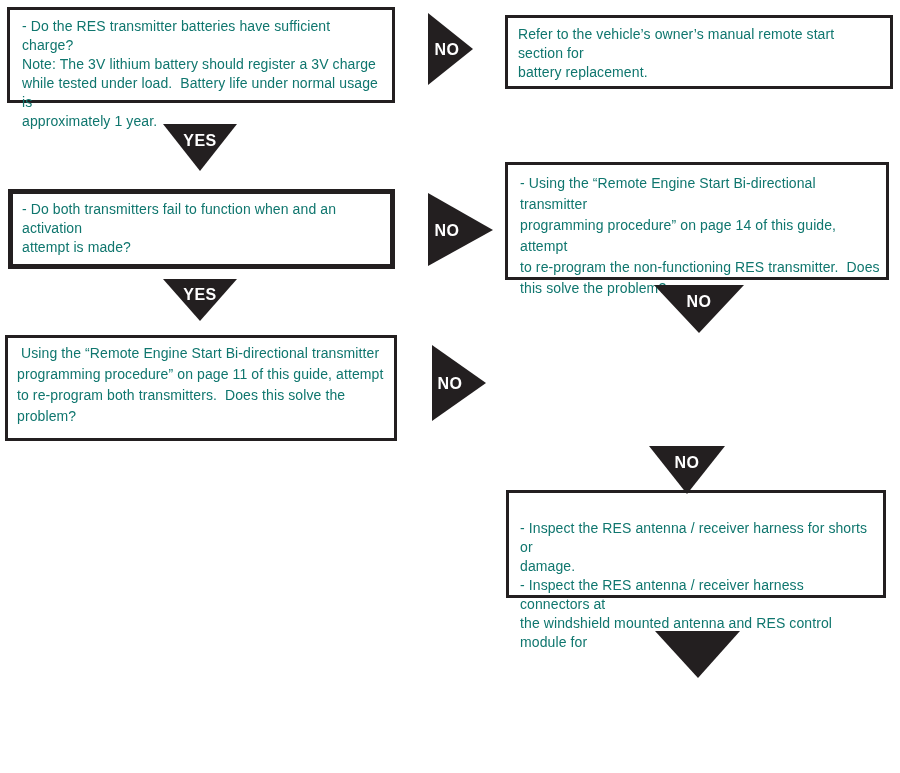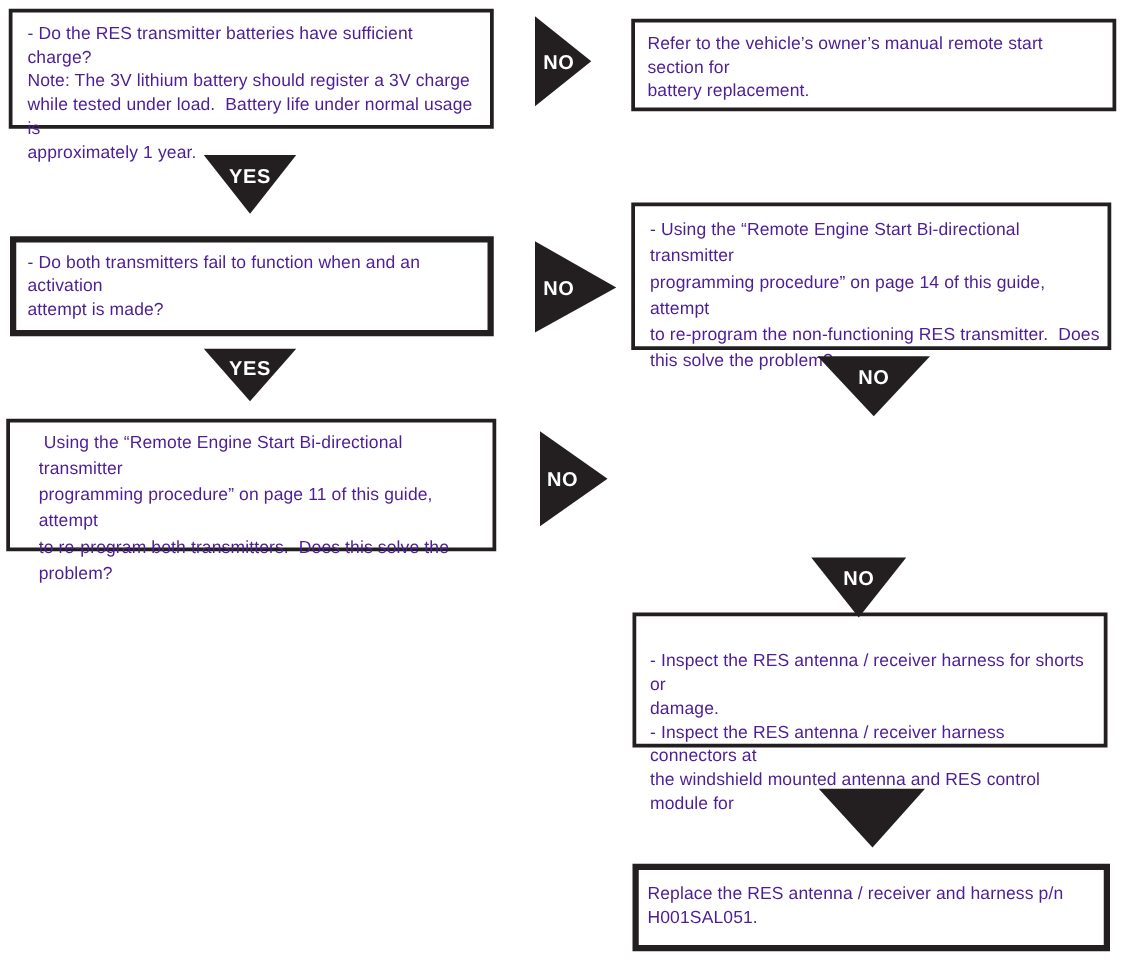--- a/index.html
+++ b/index.html
@@ -2,40 +2,40 @@
 <html><head>
 <meta charset="utf-8">
 <style>
   html, body { margin: 0; padding: 0; background: #ffffff; }
   #canvas {
     position: relative;
     width: 900px;
     height: 773px;
     background: #ffffff;
     font-family: "Liberation Sans", sans-serif;
-    color: #4c1d95;
+    color: #0f766e;
     overflow: hidden;
   }
   .box {
     position: absolute;
     box-sizing: border-box;
     background: #ffffff;
     border: 3px solid #231f20;
     font-size: 14px;
     line-height: 19px;
     white-space: pre-wrap;
     letter-spacing: 0.1px;
   }
   .box.thick { border-width: 5px; }
   .box.alt { line-height: 21px; }
 
   
   #box-battery-question   { left: 7px;   top: 7px;   width: 388px; height: 96px;  padding: 7px 10px 0 12px; }
   #box-both-fail-question { left: 8px;   top: 189px; width: 387px; height: 80px;  padding: 6px 8px 0 9px; }
-  #box-reprogram-both     { left: 5px;   top: 335px; width: 392px; height: 106px; padding: 5px 6px 0 23px; }
+  #box-reprogram-both     { left: 5px;   top: 335px; width: 392px; height: 106px; padding: 5px 6px 0 9px; }
 
   
   #box-battery-replace    { left: 505px; top: 15px;  width: 388px; height: 74px;  padding: 7px 8px 0 10px; }
   #box-reprogram-single   { left: 505px; top: 162px; width: 384px; height: 118px; padding: 8px 6px 0 12px; }
   #box-replace-transmitter{ left: 506px; top: 349px; width: 387px; height: 88px;  padding: 7px 6px 0 7px; }
   #box-inspect-harness    { left: 506px; top: 490px; width: 380px; height: 108px; padding: 26px 6px 0 11px; }
   #box-replace-antenna    { left: 506px; top: 691px; width: 382px; height: 70px;  padding: 9px 6px 0 7px; }
 
   #arrow-layer {
     position: absolute;
@@ -77,22 +77,20 @@
 programming procedure” on page 11 of this guide, attempt
 to re-program both transmitters.  Does this solve the
 problem?</div>
 
 
   <div class="box" id="box-inspect-harness">- Inspect the RES antenna / receiver harness for shorts or
 damage.
 - Inspect the RES antenna / receiver harness connectors at
 the windshield mounted antenna and RES control module for</div>
 
-  <div class="box thick" id="box-replace-antenna">Replace the RES antenna / receiver and harness p/n
-H001SAL051.</div>
 
   <svg id="arrow-layer" viewBox="0 0 900 773" xmlns="http://www.w3.org/2000/svg">
 
     <polygon points="428,13 473,49 428,85"></polygon>
     <text x="447" y="55">NO</text>
 
     <polygon points="163,124 237,124 200,171"></polygon>
     <text x="200" y="146">YES</text>
 
     <polygon points="428,193 493,230 428,266"></polygon>

